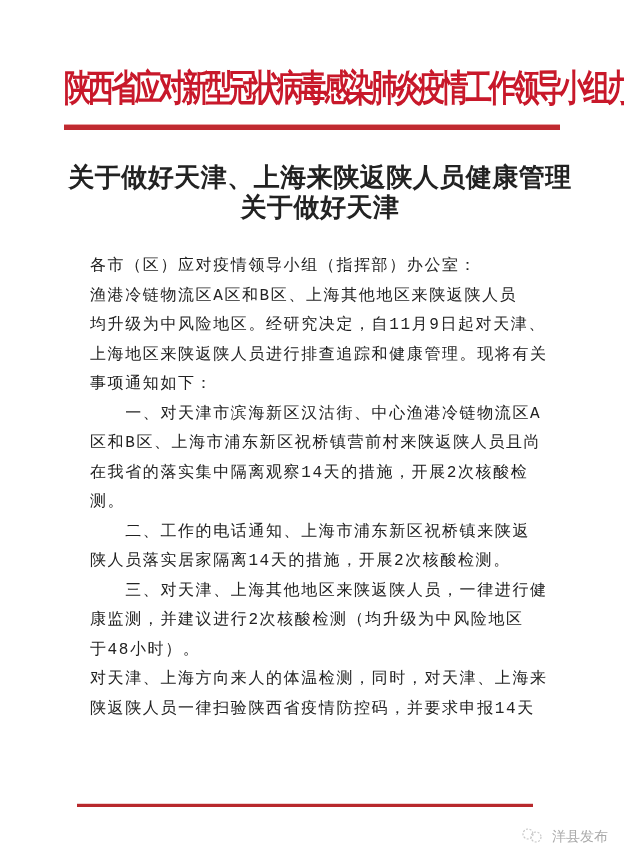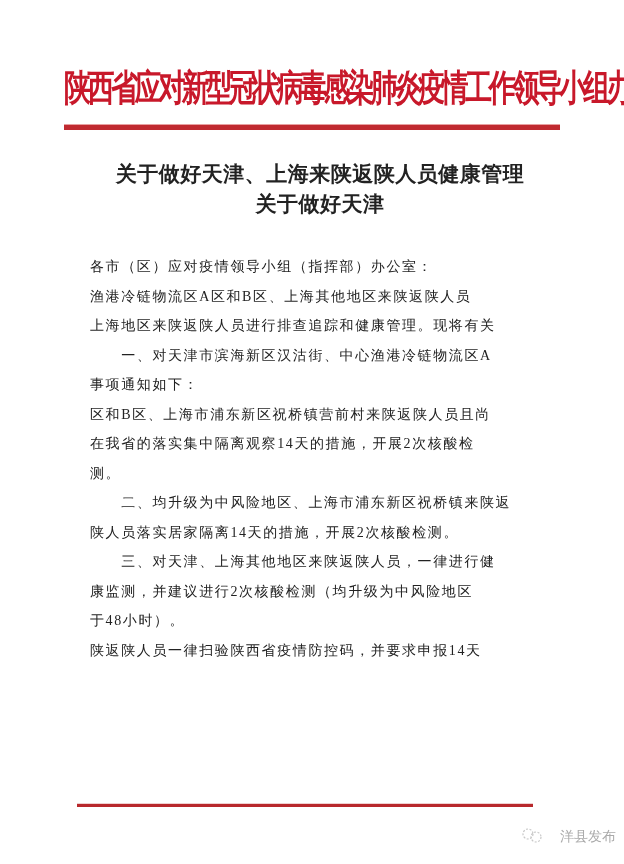--- a/index.html
+++ b/index.html
@@ -12,65 +12,67 @@
     color: #c8182a; font-family: "DejaVu Serif", serif; font-weight: bold;
     font-size: 27px; line-height: 48px; white-space: nowrap; letter-spacing: -3.4px;
     transform: scaleY(1.35); transform-origin: left center;
   }
   .rule-top {
     position: absolute; left: 64px; top: 124px; width: 496px; height: 5px;
     background: #c02a30; border-top: 1px solid #e8a0a0;
   }
   .title {
     position: absolute; left: 40px; width: 560px; text-align: center;
-    font-weight: bold; font-size: 21px; color: #222; letter-spacing: 0.5px;
+    font-weight: bold; font-size: 26px; color: #222; letter-spacing: 0.5px;
     font-family: Liberation Serif, serif;
   }
   .title.l1 { top: 160px; }
   .title.l2 { top: 190px; }
   .body-text {
-    position: absolute; left: 90px; width: 440px; font-size: 14px;
+    position: absolute; left: 90px; width: 440px; font-size: 16px;
     line-height: 29.5px; color: #222; letter-spacing: 1.6px;
-    font-family: Liberation Serif, serif;
+    font-family: Liberation Mono, monospace;
   }
   .line { display: block; white-space: nowrap; height: 29.5px; }
   .rule-bottom {
     position: absolute; left: 77px; top: 803px; width: 456px; height: 3px;
     background: #b8282c; border-top: 1px solid #f0d0d0;
   }
   .watermark {
     position: absolute; left: 522px; top: 826px; height: 22px;
-    display: flex; align-items: center; gap: 16px; color: #aaa;
+    display: flex; align-items: center; gap: 8px; color: #aaa;
     font-family: "DejaVu Sans", sans-serif; font-size: 14px;
   }
 </style>
 </head>
 <body>
 
 <div>
   <div class="masthead">陕西省应对新型冠状病毒感染肺炎疫情工作领导小组办公室</div>
   <div class="rule-top"></div>
 
   <div class="title l1">关于做好天津、上海来陕返陕人员健康管理</div>
   <div class="title l2">关于做好天津</div>
 
   <div class="body-text" style="top:252px;">
     <span class="line">各市（区）应对疫情领导小组（指挥部）办公室：</span>
     <span class="line">渔港冷链物流区A区和B区、上海其他地区来陕返陕人员</span>
+    <span class="line">均升级为中风险地区。经研究决定，自11月9日起对天津、</span>
     <span class="line">上海地区来陕返陕人员进行排查追踪和健康管理。现将有关</span>
+    <span class="line">事项通知如下：</span>
     <span class="line">　　一、对天津市滨海新区汉沽街、中心渔港冷链物流区A</span>
-    <span class="line">事项通知如下：</span>
     <span class="line">区和B区、上海市浦东新区祝桥镇营前村来陕返陕人员且尚</span>
     <span class="line">在我省的落实集中隔离观察14天的措施，开展2次核酸检</span>
     <span class="line">测。</span>
-    <span class="line">　　二、均升级为中风险地区、上海市浦东新区祝桥镇来陕返</span>
+    <span class="line">　　二、工作的电话通知、上海市浦东新区祝桥镇来陕返</span>
     <span class="line">陕人员落实居家隔离14天的措施，开展2次核酸检测。</span>
     <span class="line">　　三、对天津、上海其他地区来陕返陕人员，一律进行健</span>
     <span class="line">康监测，并建议进行2次核酸检测（均升级为中风险地区</span>
     <span class="line">于48小时）。</span>
+    <span class="line">对天津、上海方向来人的体温检测，同时，对天津、上海来</span>
     <span class="line">陕返陕人员一律扫验陕西省疫情防控码，并要求申报14天</span>
   </div>
 
   <div class="rule-bottom"></div>
 
   <div class="watermark">
     <span>
       <svg width="22" height="16" viewBox="0 0 22 16">
         <circle cx="6" cy="6" r="5" fill="none" stroke="#c8c8c8" stroke-width="1.2" stroke-dasharray="2 1.5"></circle>
         <circle cx="14" cy="9" r="5" fill="none" stroke="#c8c8c8" stroke-width="1.2" stroke-dasharray="2 1.5"></circle>

